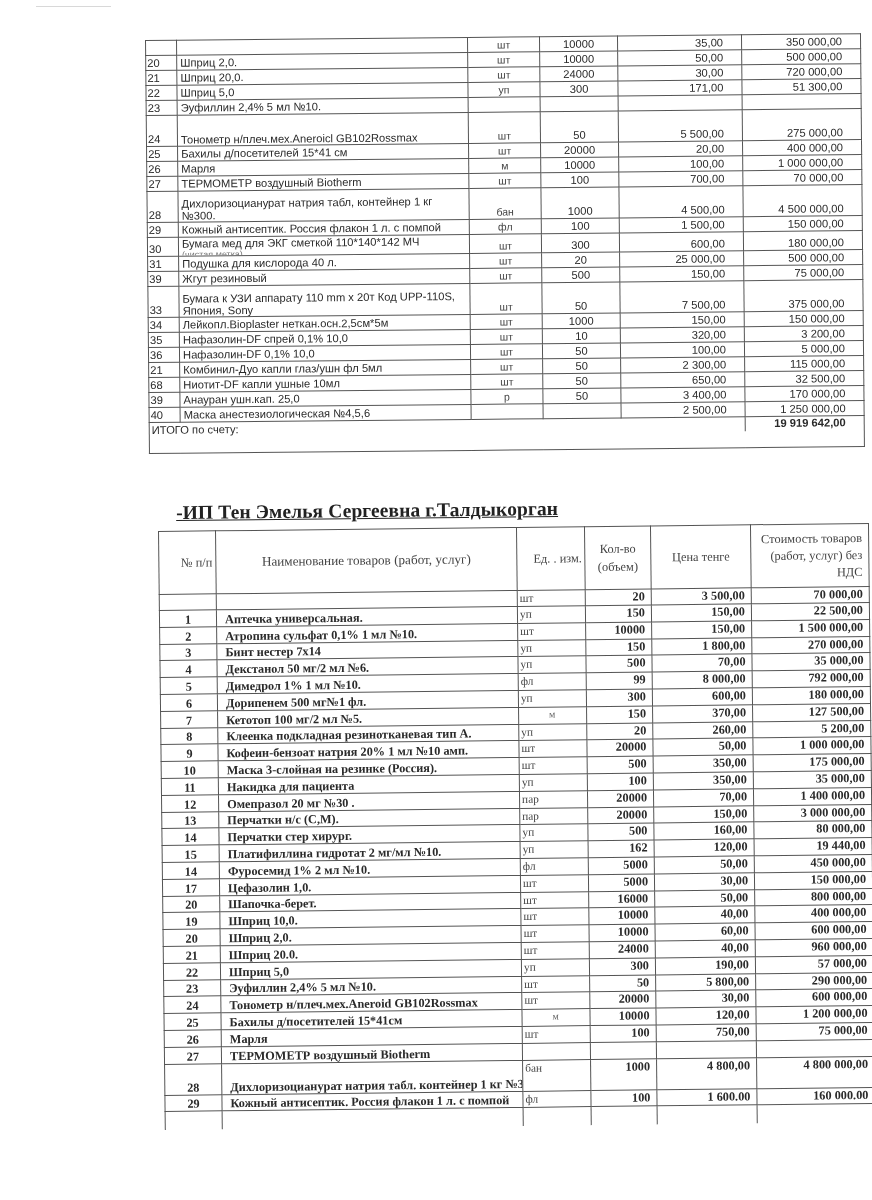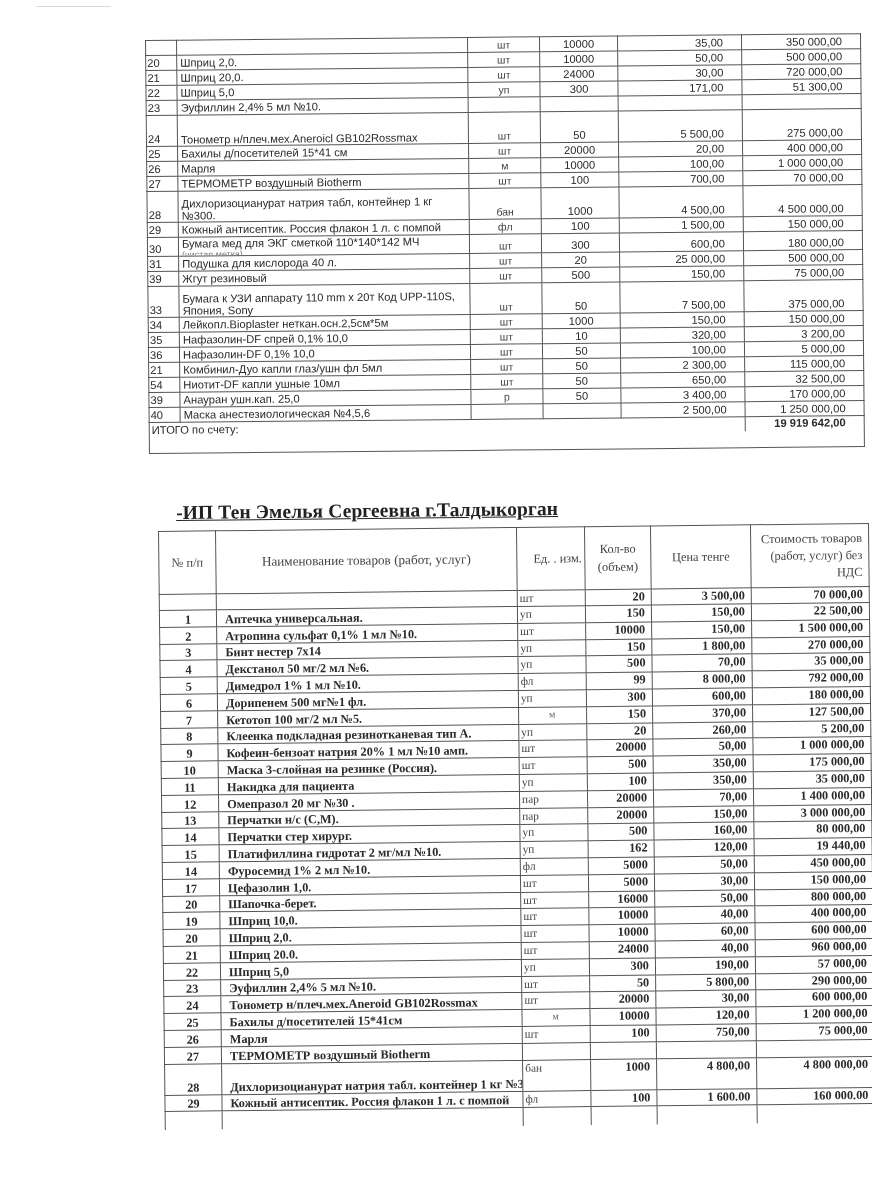--- a/index.html
+++ b/index.html
@@ -39,21 +39,21 @@
 
   
   .t2 {
     position: absolute; left: 158px; top: 531px; width: 710px;
     font-family: "Liberation Serif", serif; font-size: 12.3px;
     transform: rotate(-0.65deg); transform-origin: left top;
   }
   .t2 table { border-collapse: collapse; width: 710px; table-layout: fixed; }
   .t2 td, .t2 th { border: 1px solid #555; padding: 0 3px; height: 15.8px; line-height: 14px; white-space: nowrap; overflow: hidden; }
   .t2 th { font-weight: normal; color: #444; font-size: 12.4px; line-height: 16px; height: 62px; vertical-align: middle; }
-  .t2 th.h-num { line-height: 18px; }
+  .t2 th.h-num { line-height: 18px; text-align: right; }
   .t2 th.h-name { font-size: 13.2px; }
   .t2 th.h-unit { text-align: center; padding-left: 16px; }
   .t2 th.h-sum { white-space: normal; line-height: 17px; text-align: right; padding-right: 6px; }
   .t2 td.num { text-align: center; font-weight: bold; vertical-align: bottom; }
   .t2 td.name { font-weight: bold; vertical-align: bottom; padding-left: 8px; }
   .t2 td.unit { vertical-align: top; padding-left: 2px; font-size: 11.3px; color: #444; }
   .t2 td.unit.m { text-align: center; font-size: 10px; color: #666; }
   .t2 td.qty, .t2 td.price, .t2 td.sum { text-align: right; vertical-align: top; font-weight: bold; padding-right: 6px; }
   .t2 tr.tall td { height: 30px; }
   .t2 tr.trailer td { height: 18px; border-bottom: none; }
@@ -221,21 +221,21 @@
         </tr>
         <tr>
           <td class="num">21</td>
           <td class="name"><span>Комбинил-Дуо капли глаз/ушн фл 5мл</span></td>
           <td class="unit">шт</td>
           <td class="qty">50</td>
           <td class="price">2 300,00</td>
           <td class="sum">115 000,00</td>
         </tr>
         <tr>
-          <td class="num">54</td>
+          <td class="num">68</td>
           <td class="name"><span>Ниотит-DF капли ушные 10мл</span></td>
           <td class="unit">шт</td>
           <td class="qty">50</td>
           <td class="price">650,00</td>
           <td class="sum">32 500,00</td>
         </tr>
         <tr>
           <td class="num">39</td>
           <td class="name"><span>Анауран ушн.кап. 25,0</span></td>
           <td class="unit">р</td>

